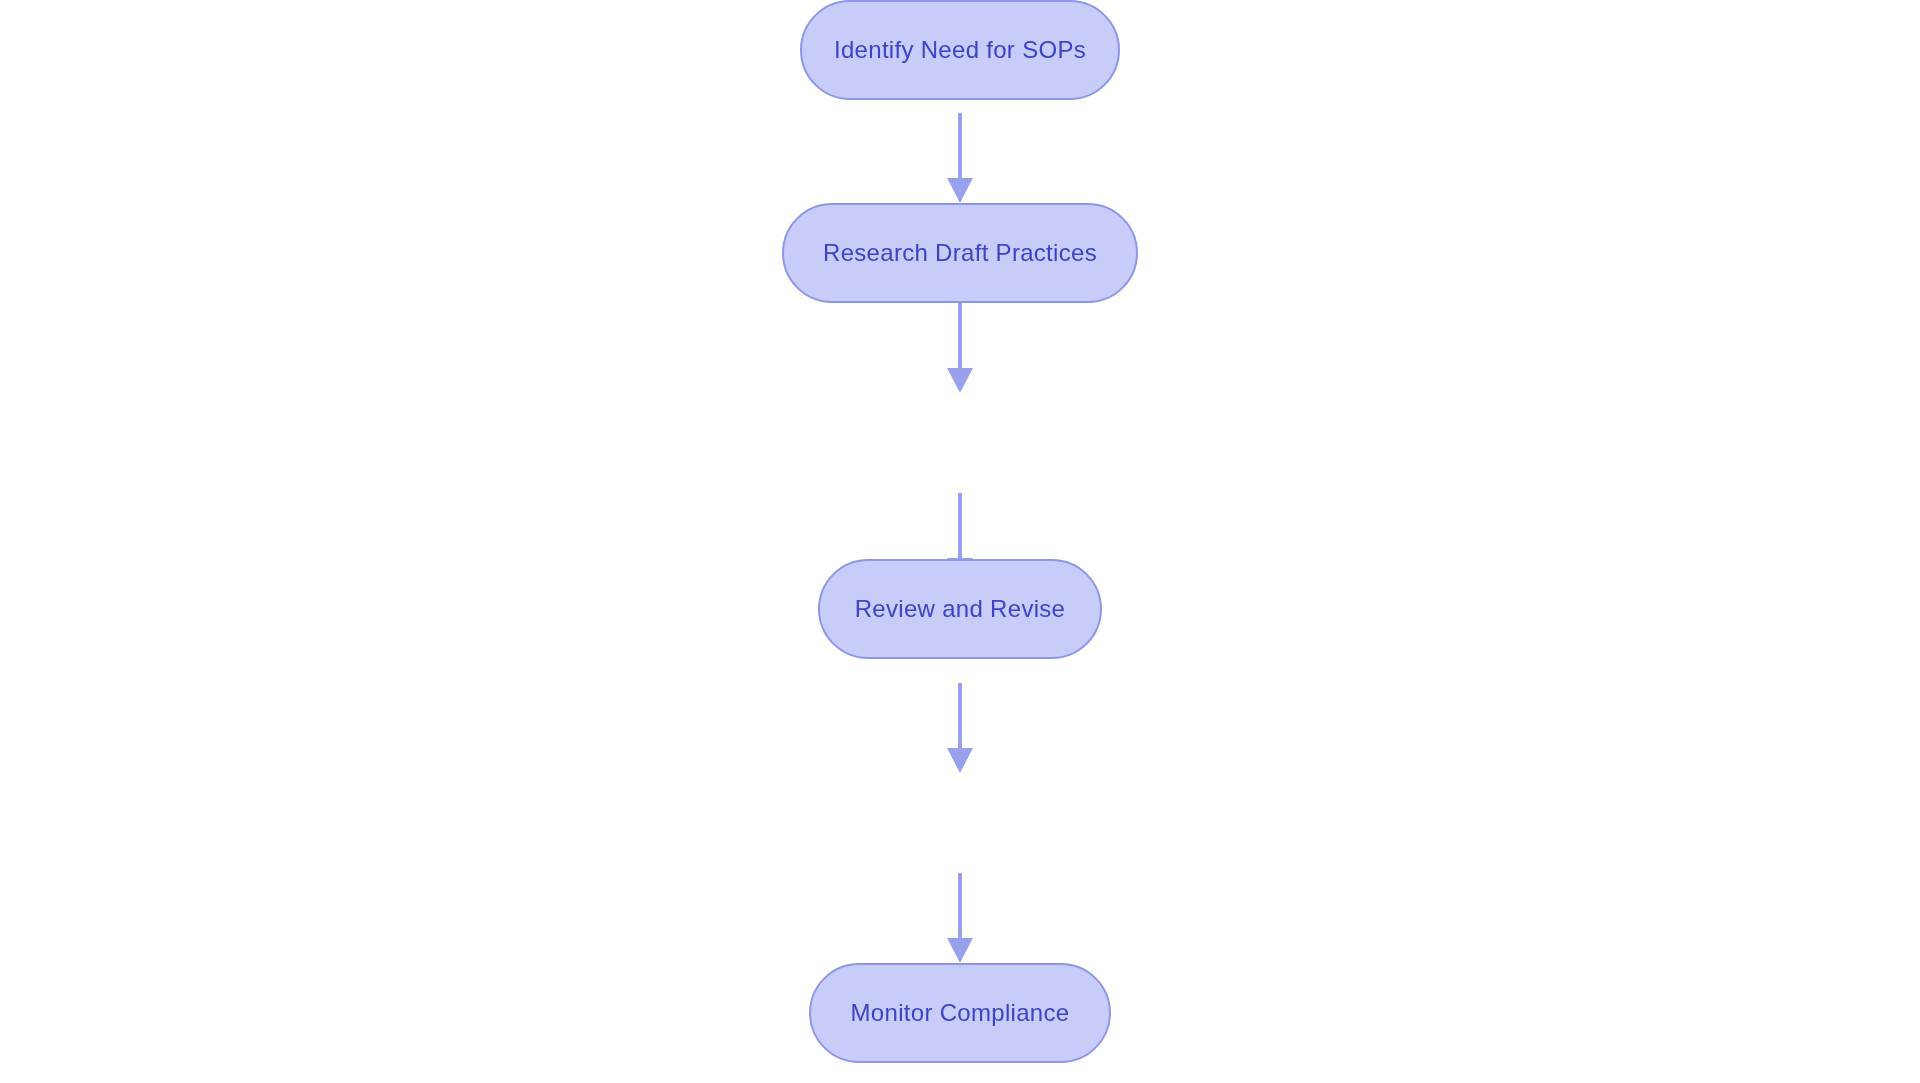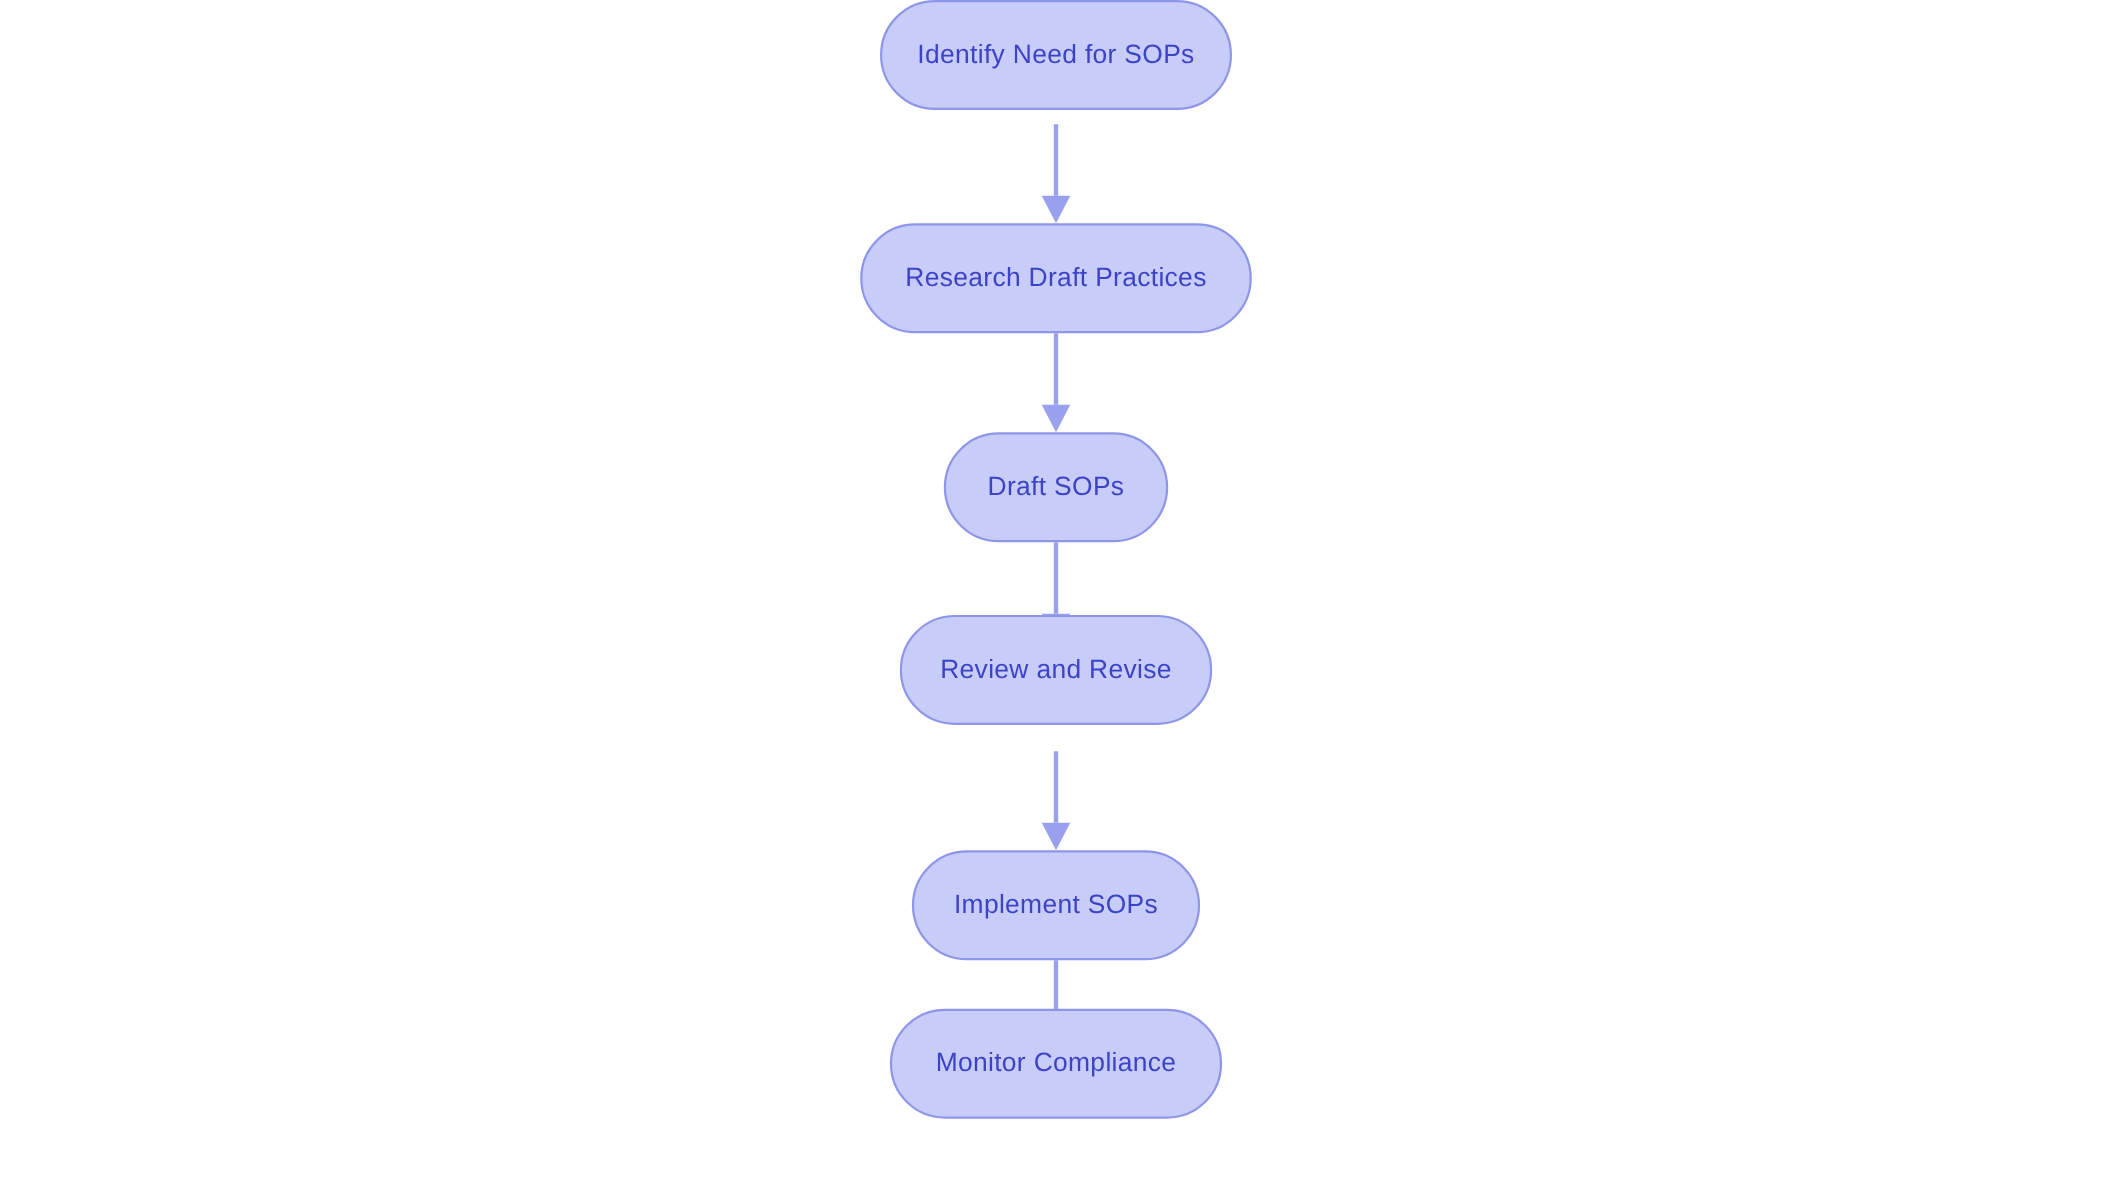--- a/index.html
+++ b/index.html
@@ -39,21 +39,21 @@
   .node span {
     font-size: 24px;
     color: var(--node-text);
     letter-spacing: 0.3px;
   }
   .pos1 { top: 0;  width: 320px; }
   .pos2 { top: 203px; width: 356px; }
   .pos3 { top: 393px; width: 204px; }
   .pos4 { top: 559px; width: 284px; }
   .pos5 { top: 773px; width: 262px; }
-  .pos6 { top: 917px; width: 302px; }
+  .pos6 { top: 963px; width: 302px; }
 
   .arrow {
     position: absolute;
     left: 50%;
     transform: translateX(-50%);
     width: 26px;
     height: 90px;
     display: flex;
     flex-direction: column;
     align-items: center;
@@ -92,41 +92,35 @@
 
   <div class="node pos2">
     <span>Research Draft Practices</span>
   </div>
 
   <div class="arrow apos2">
     <div class="stem"></div>
     <div class="head"></div>
   </div>
 
-  <div class="node pos3">
-    <span>Draft SOPs</span>
-  </div>
 
   <div class="arrow apos3">
     <div class="stem"></div>
     <div class="head"></div>
   </div>
 
   <div class="node pos4">
     <span>Review and Revise</span>
   </div>
 
   <div class="arrow apos4">
     <div class="stem"></div>
     <div class="head"></div>
   </div>
 
-  <div class="node pos5">
-    <span>Implement SOPs</span>
-  </div>
 
   <div class="arrow apos5">
     <div class="stem"></div>
     <div class="head"></div>
   </div>
 
   <div class="node pos6">
     <span>Monitor Compliance</span>
   </div>
 

